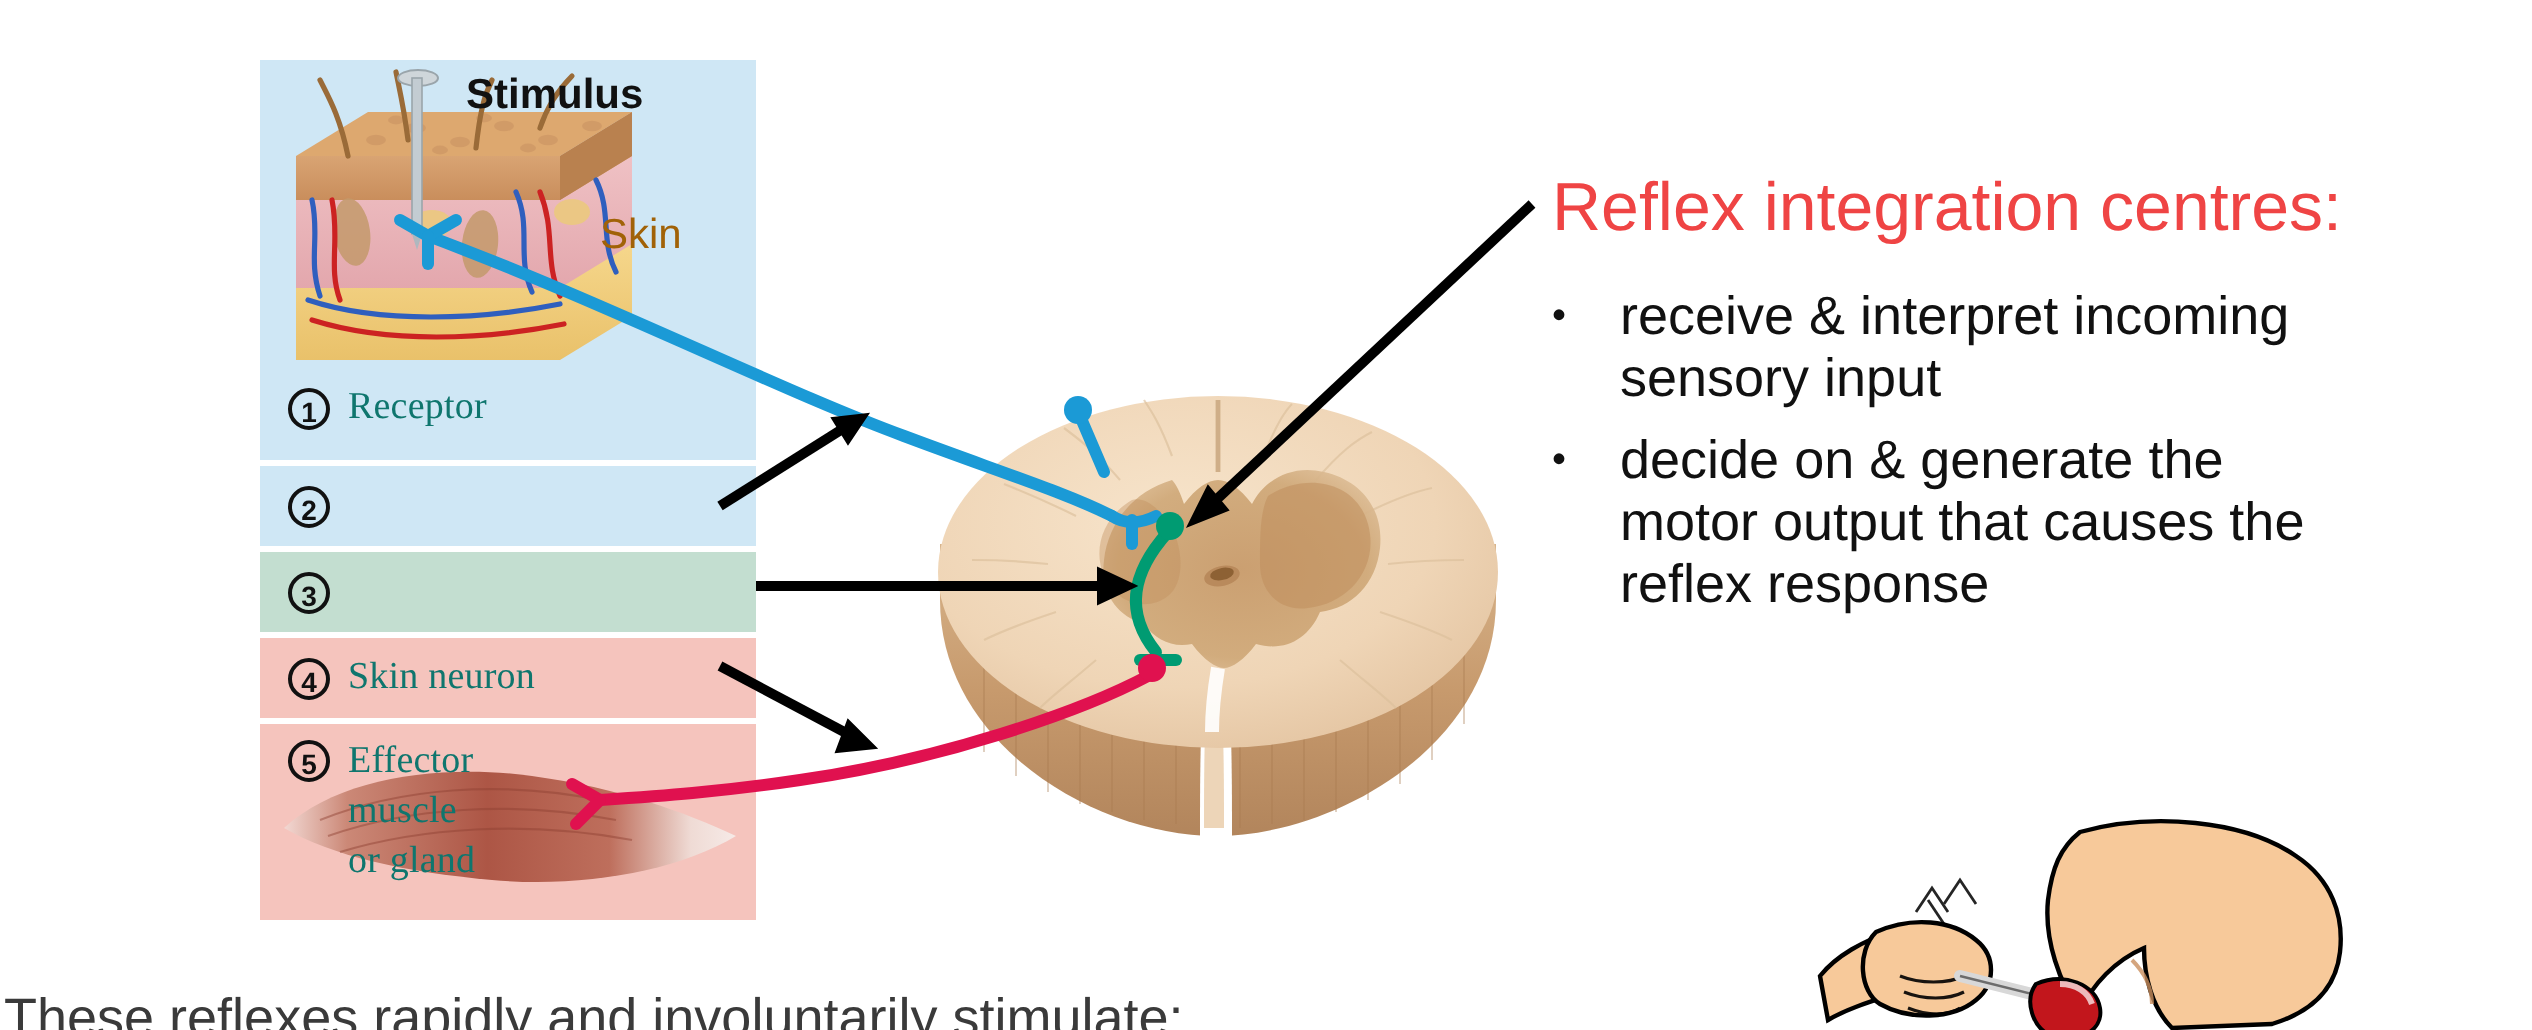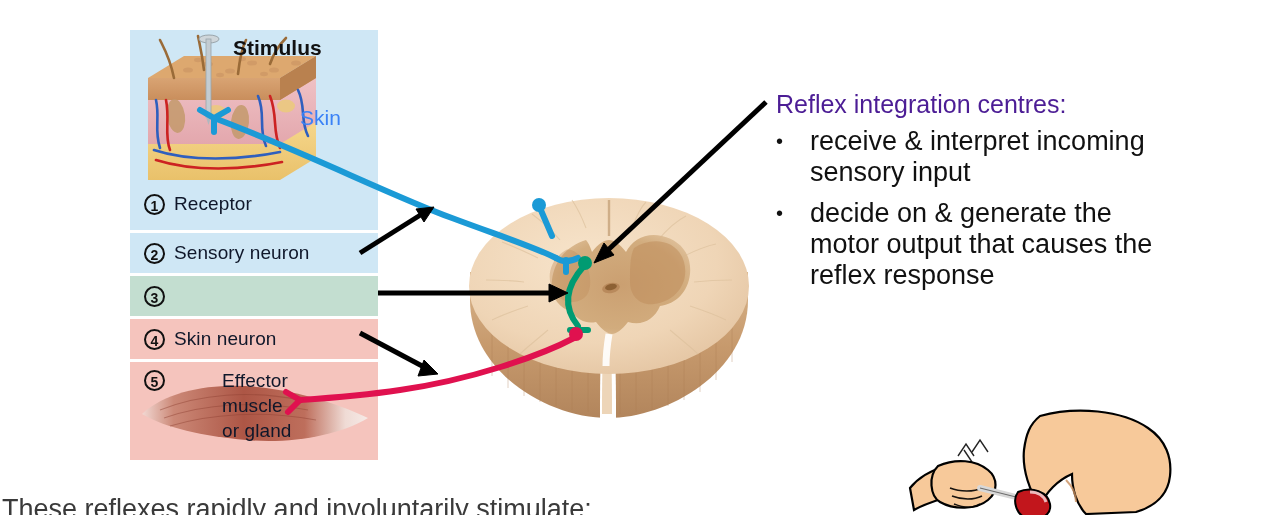--- a/index.html
+++ b/index.html
@@ -41,23 +41,24 @@
 
   #row-receptor   { top: 0;    height: 200px; }
   #row-sensory    { top: 203px; height: 40px; }
   #row-integration{ top: 246px; height: 40px; }
   #row-motor      { top: 289px; height: 40px; }
   #row-effector   { top: 332px; height: 98px; }
 
   .row-label {
     position: absolute;
     font-size: 19px;
-    color: #0f172a;
+    color: #0f766e;
     white-space: nowrap;
     letter-spacing: .1px;
+    font-family: Liberation Serif, serif;
   }
   .num-badge {
     position: absolute;
     width: 21px;
     height: 21px;
     border: 2px solid #111;
     border-radius: 50%;
     font-size: 14px;
     font-weight: bold;
     line-height: 21px;
@@ -70,52 +71,52 @@
   
   #badge-1 { left: 14px; top: 164px; }
   #label-1 { left: 44px; top: 163px; }
   #badge-2 { left: 14px; top: 10px; }
   #label-2 { left: 44px; top: 9px; }
   #badge-3 { left: 14px; top: 10px; }
   #label-3 { left: 44px; top: 9px; }
   #badge-4 { left: 14px; top: 10px; }
   #label-4 { left: 44px; top: 9px; }
   #badge-5 { left: 14px; top: 8px; }
-  #label-5 { left: 44px; top: 6px; margin-left: 48px; }
+  #label-5 { left: 44px; top: 6px; }
   .eff-line { display: block; line-height: 25px; }
 
   
   #stimulus-label {
     position: absolute;
     left: 233px;
     top: 36px;
     font-size: 21px;
     font-weight: bold;
     color: #111;
   }
   #skin-label {
     position: absolute;
     left: 300px;
     top: 106px;
     font-size: 21px;
-    color: #3b82f6;
+    color: #a16207;
   }
 
   
   #info-block {
     position: absolute;
     left: 776px;
     top: 88px;
     width: 400px;
   }
   #info-heading {
-    font-size: 25px;
-    color: #4c1d95;
+    font-size: 34px;
+    color: #ef4444;
     line-height: 32px;
-    margin-bottom: 6px;
+    margin-bottom: 23px;
   }
   .info-bullet {
     position: relative;
     display: flex;
     font-size: 27px;
     line-height: 31px;
     color: #111;
     margin-bottom: 10px;
   }
   .bullet-dot {
@@ -225,21 +226,20 @@
           <path d="M76 87 L81 87 L78.5 95 Z" fill="#aeb8bf"></path>
         </g>
       </svg>
 
       <span class="num-badge" id="badge-1">1</span>
       <span class="row-label" id="label-1">Receptor</span>
     </div>
 
     <div class="legend-row row-blue" id="row-sensory">
       <span class="num-badge" id="badge-2">2</span>
-      <span class="row-label" id="label-2">Sensory neuron</span>
     </div>
 
     <div class="legend-row row-green" id="row-integration">
       <span class="num-badge" id="badge-3">3</span>
     </div>
 
     <div class="legend-row row-pink" id="row-motor">
       <span class="num-badge" id="badge-4">4</span>
       <span class="row-label" id="label-4">Skin neuron</span>
     </div>

